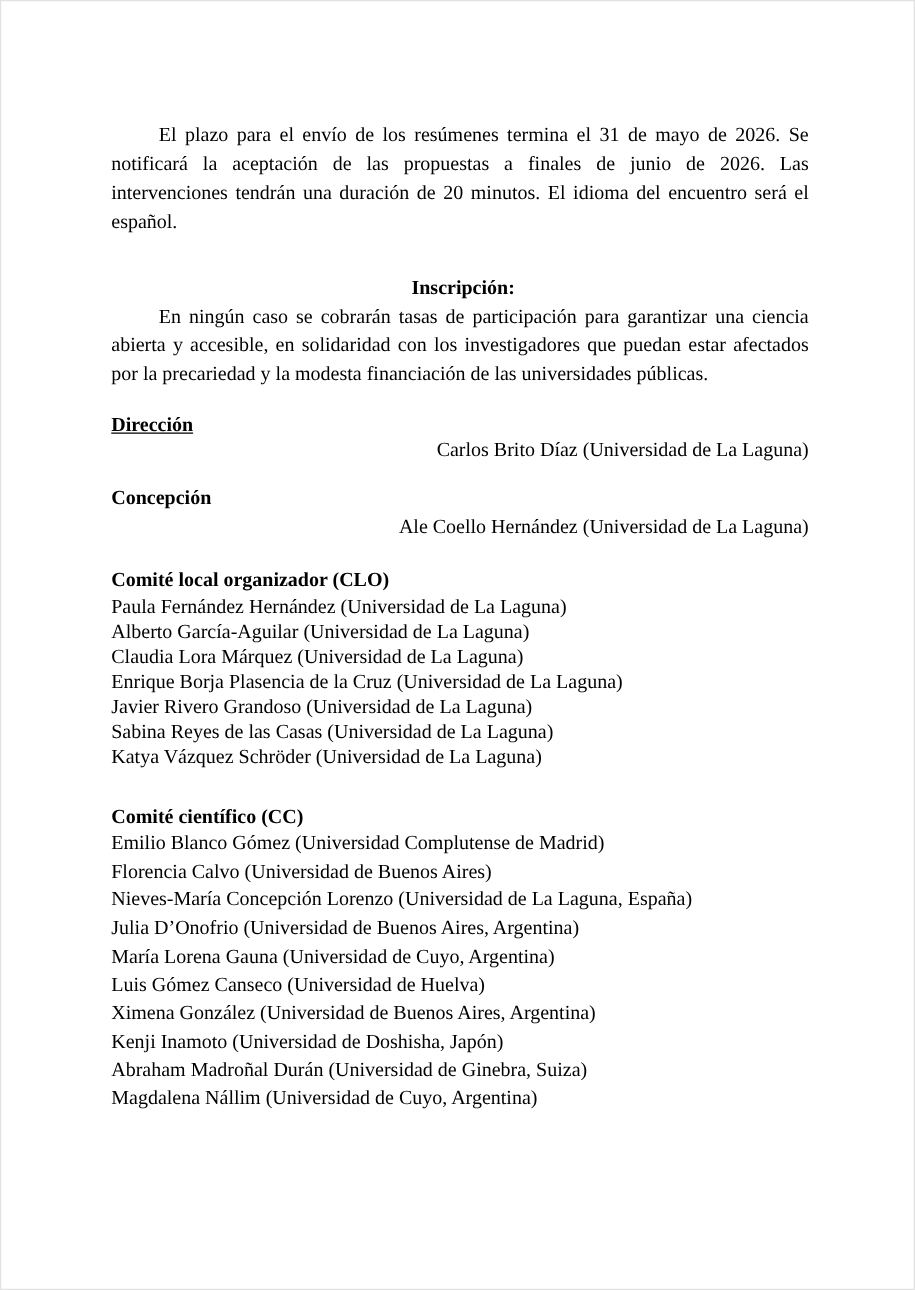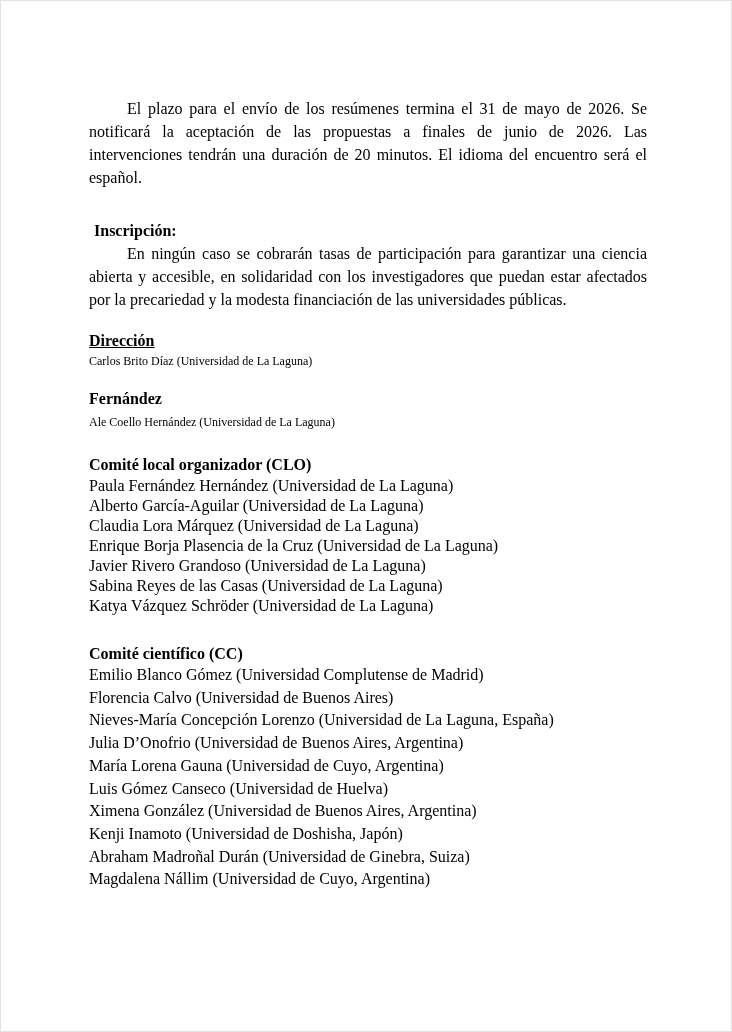--- a/index.html
+++ b/index.html
@@ -34,20 +34,21 @@
   .heading {
     margin: 0;
     font-size: 16px;
     font-weight: bold;
     line-height: 23px;
   }
   .heading-inscripcion {
     margin-top: 30px;
     padding-left: 5px;
     line-height: 23px;
+    text-align: center;
   }
   .heading-direccion {
     margin-top: 20px;
     line-height: 20px;
     text-decoration: underline;
   }
   .heading-secretaria {
     margin-top: 18px;
     line-height: 20px;
   }
@@ -66,42 +67,43 @@
     font-size: 16px;
   }
   .member-list.tight li {
     line-height: 20px;
   }
   .member-list.loose li {
     line-height: 22.7px;
   }
   .single-member {
     margin: 0;
-    font-size: 12px;
+    font-size: 16px;
     line-height: 20px;
+    text-align: right;
   }
   .single-member.spaced {
     margin-top: 3px;
   }
 </style>
 </head>
 <body>
 
 <div class="page">
   <div class="content">
 
     <p class="para">El plazo para el envío de los resúmenes termina el 31 de mayo de 2026. Se notificará la aceptación de las propuestas a finales de junio de 2026. Las intervenciones tendrán una duración de 20 minutos. El idioma del encuentro será el español.</p>
 
     <h3 class="heading heading-inscripcion">Inscripción:</h3>
     <p class="para">En ningún caso se cobrarán tasas de participación para garantizar una ciencia abierta y accesible, en solidaridad con los investigadores que puedan estar afectados por la precariedad y la modesta financiación de las universidades públicas.</p>
 
     <h3 class="heading heading-direccion">Dirección</h3>
     <p class="single-member">Carlos Brito Díaz (Universidad de La Laguna)</p>
 
-    <h3 class="heading heading-secretaria">Fernández</h3>
+    <h3 class="heading heading-secretaria">Concepción</h3>
     <p class="single-member spaced">Ale Coello Hernández (Universidad de La Laguna)</p>
 
     <h3 class="heading heading-clo">Comité local organizador (CLO)</h3>
     <ul class="member-list tight">
       <li>Paula Fernández Hernández (Universidad de La Laguna)</li>
       <li>Alberto García-Aguilar (Universidad de La Laguna)</li>
       <li>Claudia Lora Márquez (Universidad de La Laguna)</li>
       <li>Enrique Borja Plasencia de la Cruz (Universidad de La Laguna)</li>
       <li>Javier Rivero Grandoso (Universidad de La Laguna)</li>
       <li>Sabina Reyes de las Casas (Universidad de La Laguna)</li>

